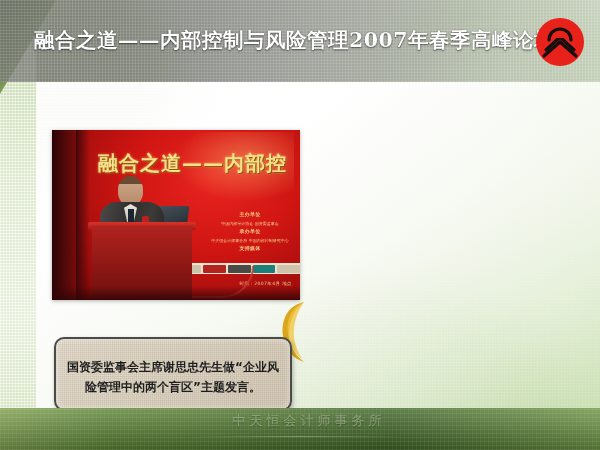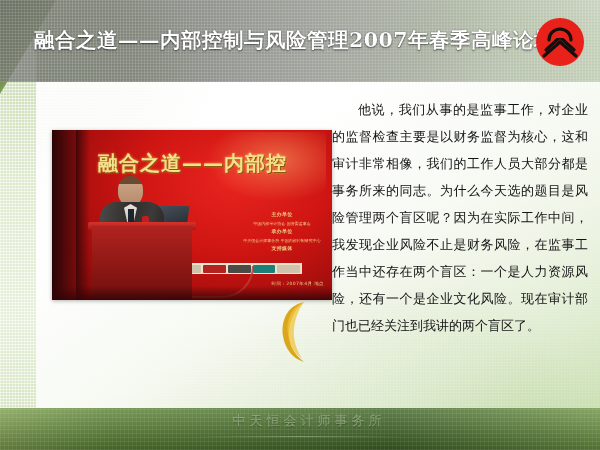--- a/index.html
+++ b/index.html
@@ -144,21 +144,20 @@
   
   .photo {
     position: absolute;
     left: 52px;
     top: 130px;
     width: 248px;
     height: 170px;
     overflow: hidden;
     background: #3a0508;
     box-shadow: 0 1px 4px rgba(0,0,0,.30);
-    padding-left: 32px;
   }
   .photo-inner { position:absolute; inset:0; }
 
   
   .ph-backdrop {
     position: absolute; left: 18px; top: 0; right: 0; bottom: 0;
     background: radial-gradient(ellipse at 62% 30%, #e8241f 0%, #cf1512 42%, #9e0d0c 78%, #720807 100%);
   }
   .ph-curtain-l {
     position:absolute; left:0; top:0; width:26px; height:100%;
@@ -442,20 +441,22 @@
     </div>
   </div>
 
   <div class="swoosh">
     <svg viewBox="0 0 32 68" width="32" height="68">
       <path d="M24 6 C6 10 1 26 3 40 C5 54 14 63 24 66 C13 58 8 46 9 35 C10 23 15 13 24 6 Z" fill="#d9a61c"></path>
       <path d="M24 6 C10 12 6 26 8 38 C9 48 14 57 22 63 C16 53 13 43 14 33 C15 22 19 13 24 6 Z" fill="#f0c43e" opacity=".75"></path>
     </svg>
   </div>
 
-
-  <div class="body-text">他说，我们从事的是监事工作，对企业的监督检查主要是以财务监督为核心，这和审计非常相像，我们的工作人员大部分都是事务所来的同志。为什么今天选的题目是风险管理两个盲区呢？因为在实际工作中间，我发现企业风险不止是财务风险，在监事工作当中还存在两个盲区：一个是人力资源风险，还有一个是企业文化风险。现在审计部门也已经关注到我讲的两个盲区了。</div>
+  <div class="caption-box">
+    <div class="caption-text">国资委监事会主席谢思忠先生做“企业风险管理中的两个盲区”主题发言。</div>
+  </div>
+
 
   <div class="bottom-band"></div>
   <div class="watermark">中天恒会计师事务所</div>
   <div class="wm-rule"></div>
 
 </div>
 
 </body></html>

